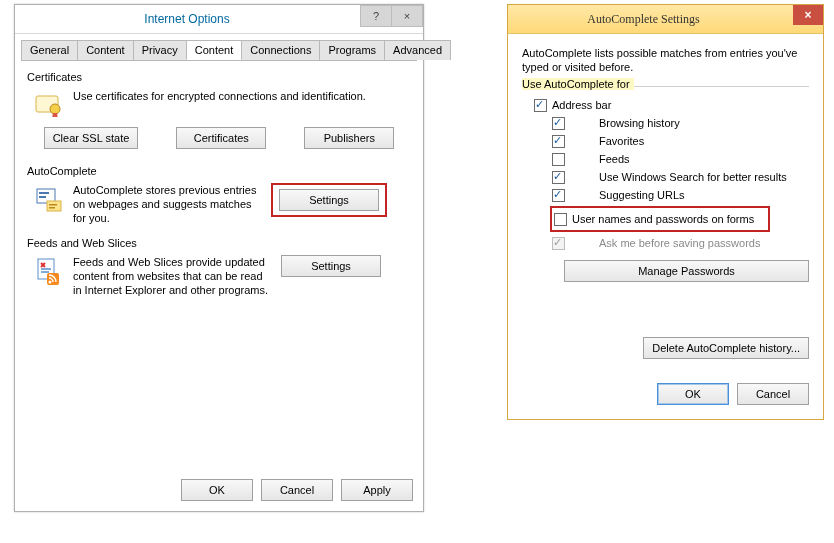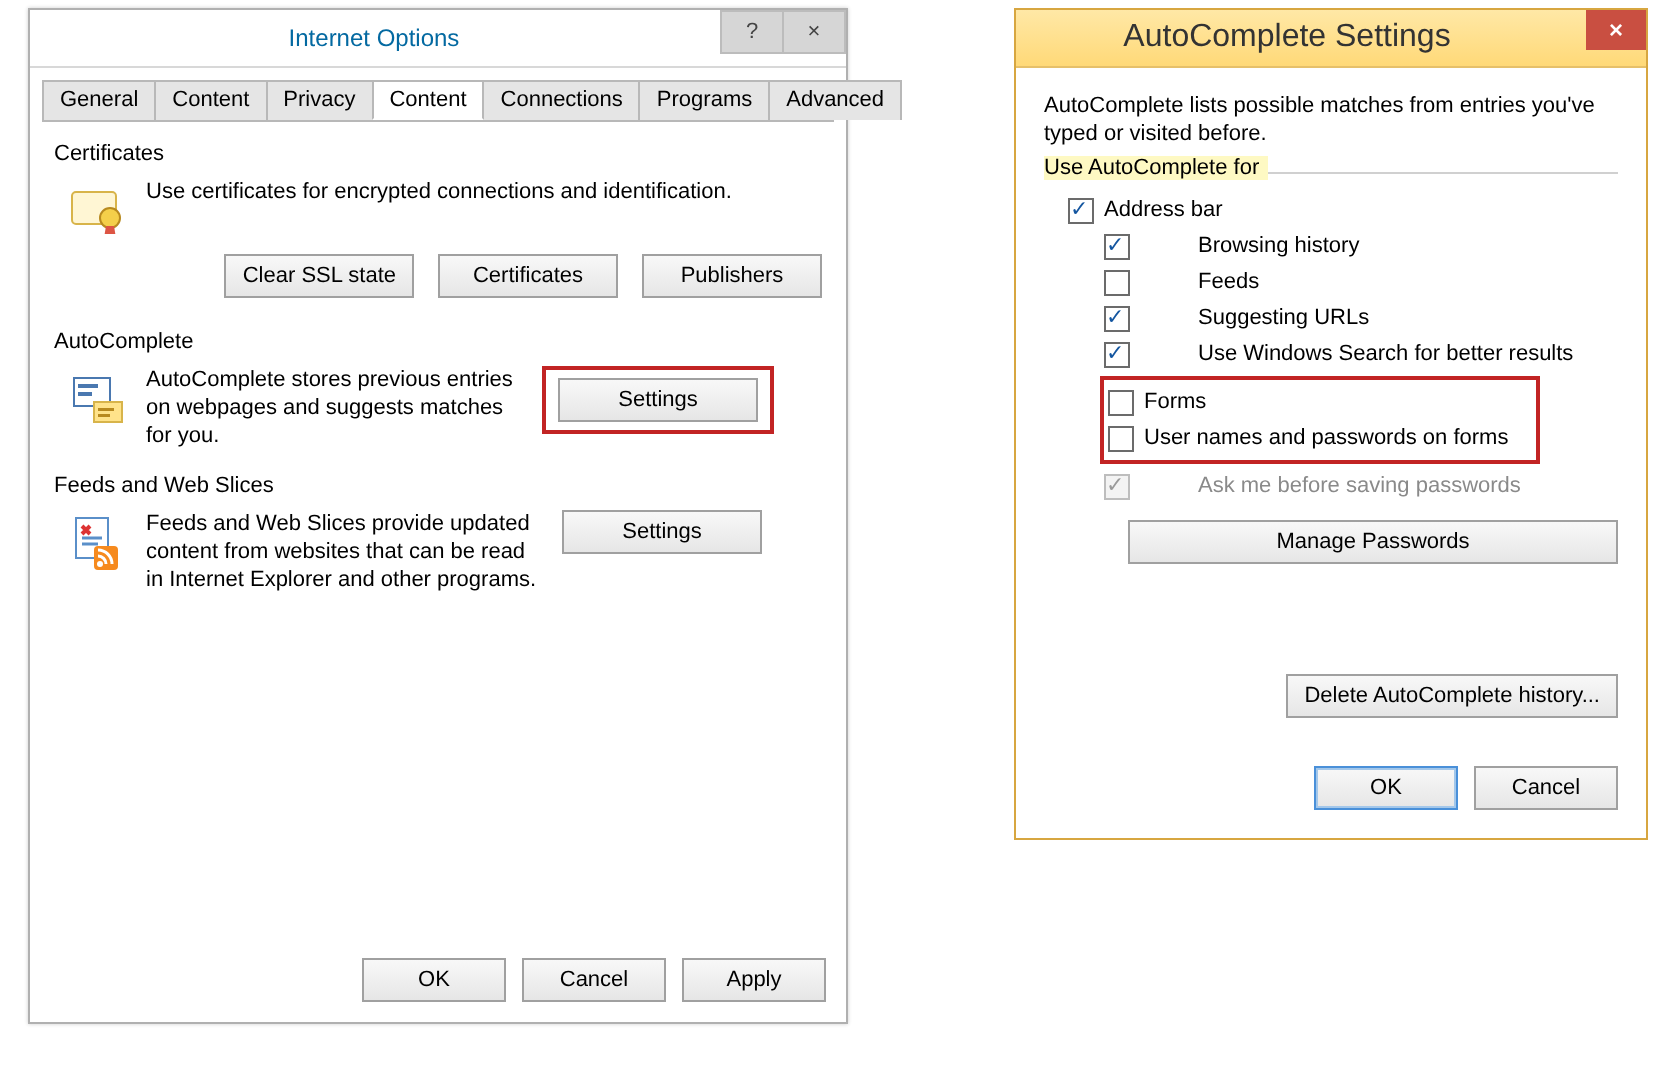--- a/index.html
+++ b/index.html
@@ -118,22 +118,22 @@
     flex: 1;
     padding-right: 8px;
   }
   .btn-row {
     display: flex;
     justify-content: flex-end;
     gap: 16px;
     padding: 8px 6px 0 0;
   }
   .btn-row.center {
-    justify-content: flex-end;
-    gap: 12px;
+    justify-content: center;
+    gap: 38px;
     padding: 6px 0 4px 0;
   }
   .win-btn {
     min-width: 90px;
     height: 22px;
     line-height: 20px;
     font-size: 11px;
     border: 1px solid #a0a0a0;
     background: linear-gradient(#f8f8f8,#e6e6e6);
     text-align: center;
@@ -174,22 +174,23 @@
     height: 28px;
     background: linear-gradient(#ffe8a6,#ffd978);
     border-bottom: 1px solid #e6c06a;
     position: relative;
   }
   .ac-title {
     position: absolute;
     left: 0; right: 44px;
     text-align: center;
     line-height: 28px;
-    font-size: 16px;
+    font-size: 12px;
     color: #333;
+    font-family: Liberation Serif, serif;
   }
   .ac-close {
     position: absolute;
     right: 0; top: 0;
     width: 30px; height: 20px;
     background: #c94f41;
     color: #fff;
     text-align: center;
     line-height: 20px;
     font-size: 12px;
@@ -402,37 +403,37 @@
       <div class="ac-items">
         <div class="chk-row">
           <div class="chk checked"></div>
           <span>Address bar</span>
         </div>
         <div class="chk-row indent">
           <div class="chk checked"></div>
           <span>Browsing history</span>
         </div>
         <div class="chk-row indent">
+          <div class="chk checked"></div>
+          <span>Favorites</span>
+        </div>
+        <div class="chk-row indent">
           <div class="chk"></div>
           <span>Feeds</span>
+        </div>
+        <div class="chk-row indent">
+          <div class="chk checked"></div>
+          <span>Use Windows Search for better results</span>
         </div>
         <div class="chk-row indent">
           <div class="chk checked"></div>
           <span>Suggesting URLs</span>
         </div>
-        <div class="chk-row indent">
-          <div class="chk checked"></div>
-          <span>Use Windows Search for better results</span>
-        </div>
 
         <div class="red-box2">
-          <div class="chk-row">
-            <div class="chk"></div>
-            <span>Forms</span>
-          </div>
           <div class="chk-row">
             <div class="chk"></div>
             <span>User names and passwords on forms</span>
           </div>
         </div>
 
         <div class="chk-row indent disabled" style="margin-top:2px">
           <div class="chk checked disabled"></div>
           <span>Ask me before saving passwords</span>
         </div>

